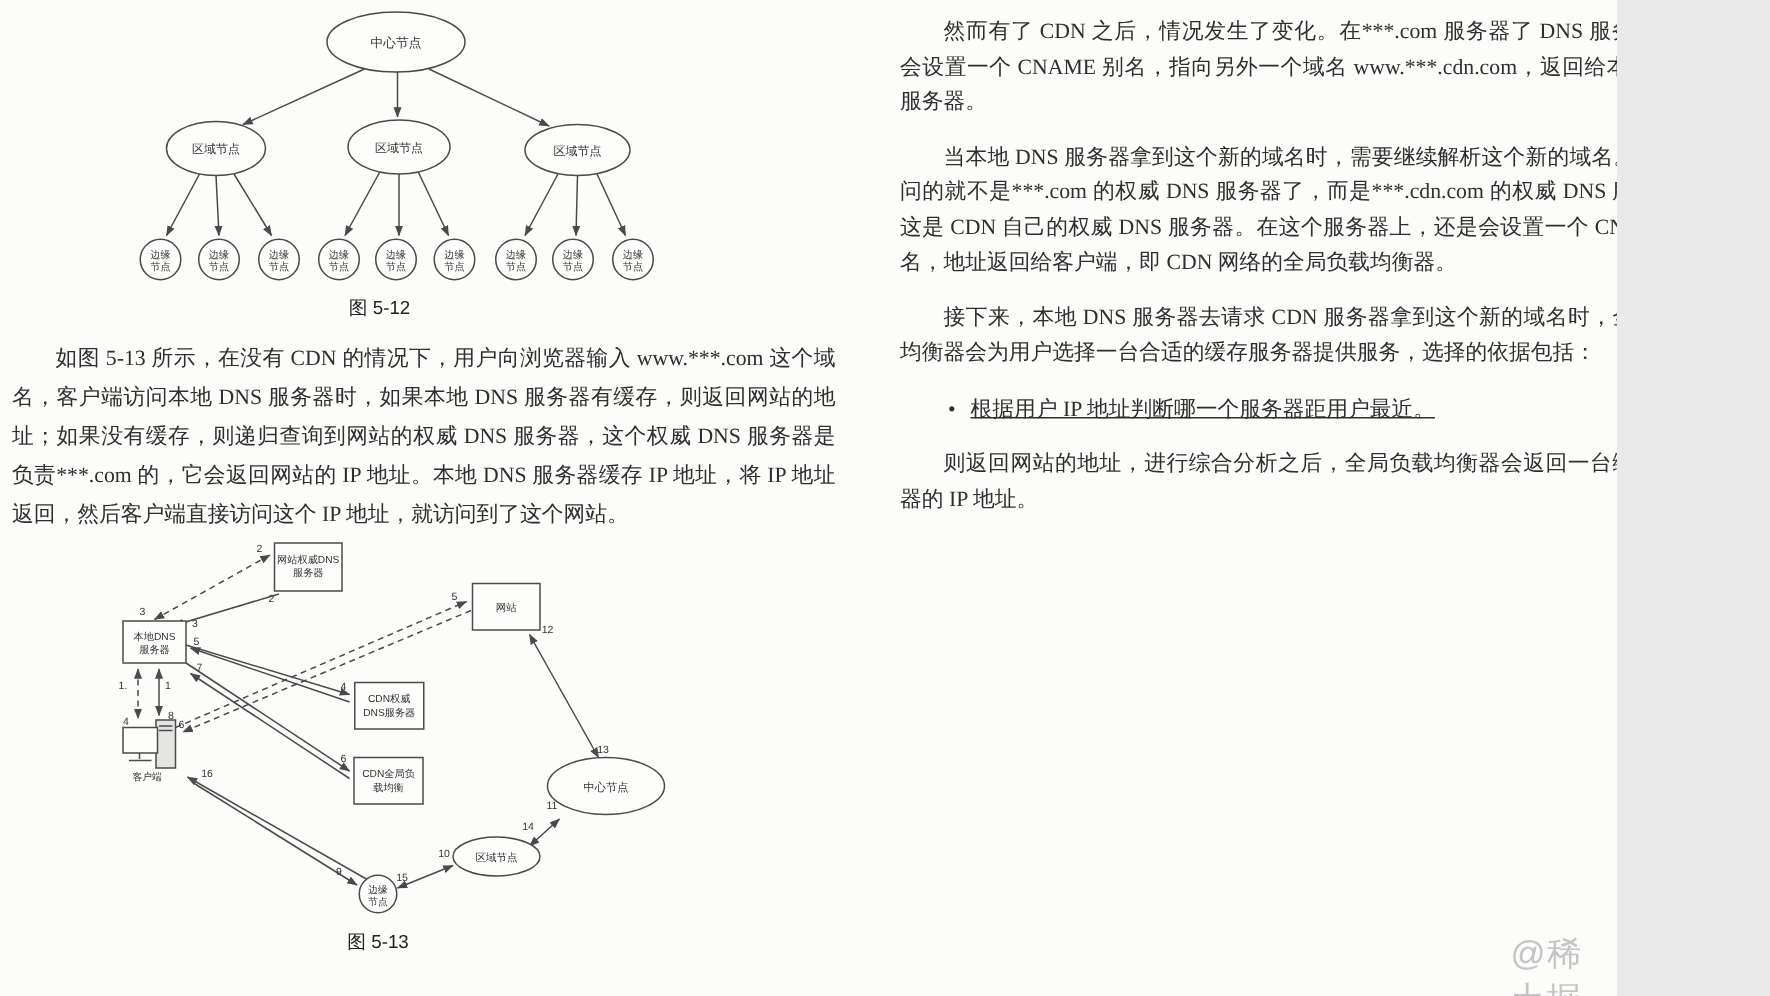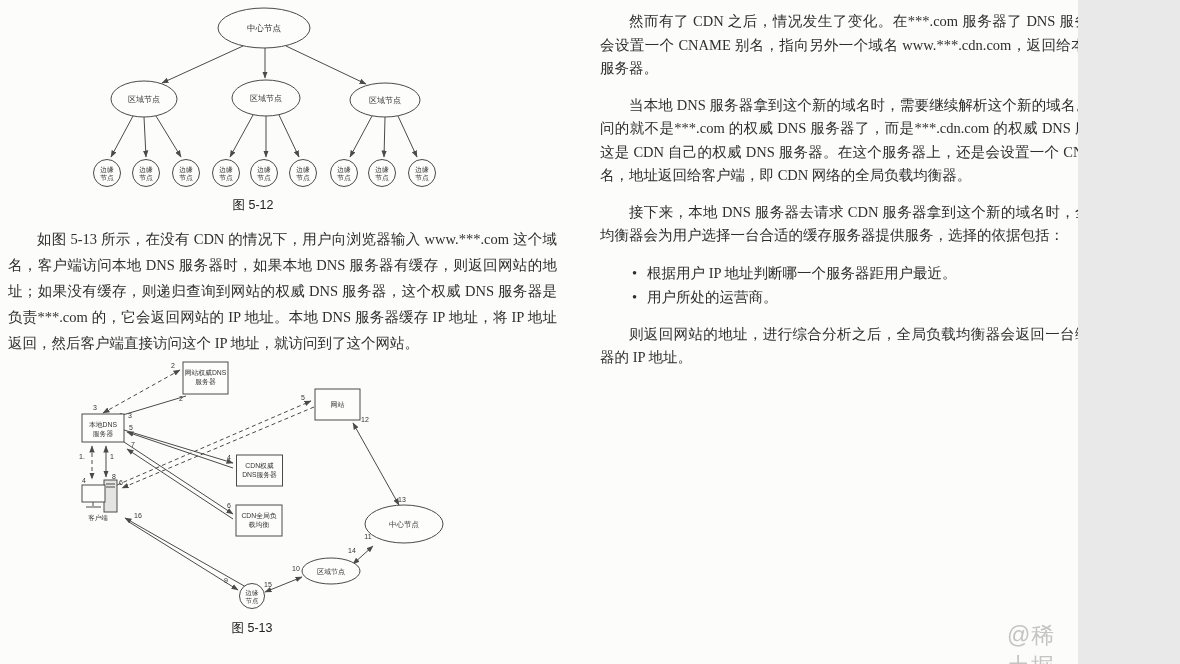--- a/index.html
+++ b/index.html
@@ -6,21 +6,21 @@
   .page{position:relative;width:1056px;height:664px;background:#fcfcfa;overflow:hidden;
         font-family:"Liberation Serif","DejaVu Serif",serif;color:#2e2e2e;padding-left:22px;}
   .left-para{position:absolute;left:8px;top:226px;width:549px;margin:0;
              font-size:14.5px;line-height:26px;text-align:justify;text-indent:2em;}
   .fig12{position:absolute;left:0;top:0;}
   .fig13{position:absolute;left:40px;top:355px;}
   .col-right{position:absolute;left:600px;top:10px;width:534px;
              font-size:14.5px;line-height:23.5px;text-align:justify;}
   .col-right p{margin:0 0 13px;text-indent:2em;}
   ul.bullets{list-style:none;margin:0 0 13px;padding:0 0 0 32px;}
-  ul.bullets li{position:relative;padding-left:15px;line-height:24.5px;}
+  ul.bullets li{position:relative;padding-left:15px;line-height:24.5px;text-decoration:underline;}
   ul.bullets li::before{content:"•";position:absolute;left:0;top:0;}
   svg text{font-family:"Liberation Sans","DejaVu Sans",sans-serif;fill:#333;}
   svg .cap{font-size:12.5px;fill:#222;}
   svg .shape{fill:#fdfdfc;stroke:#4a4a4a;stroke-width:1;}
   svg .ln{stroke:#4a4a4a;stroke-width:1;fill:none;}
   svg .dsh{stroke-dasharray:4 3;}
   svg .num{font-size:7px;}
   .watermark{position:absolute;left:1007px;top:620px;font-size:23px;letter-spacing:1px;
              color:#c4c4c4;font-family:"Liberation Sans","DejaVu Sans",sans-serif;}
 </style>
@@ -230,20 +230,19 @@
 
     <text class="cap" x="252" y="632" text-anchor="middle">图 5-13</text>
   </svg>
 
   <div class="col-right">
     <p>然而有了 CDN 之后，情况发生了变化。在***.com 服务器了 DNS 服务器上，会设置一个 CNAME 别名，指向另外一个域名 www.***.cdn.com，返回给本地 DNS 服务器。</p>
     <p>当本地 DNS 服务器拿到这个新的域名时，需要继续解析这个新的域名。这时访问的就不是***.com 的权威 DNS 服务器了，而是***.cdn.com 的权威 DNS 服务器，这是 CDN 自己的权威 DNS 服务器。在这个服务器上，还是会设置一个 CNAME 别名，地址返回给客户端，即 CDN 网络的全局负载均衡器。</p>
     <p>接下来，本地 DNS 服务器去请求 CDN 服务器拿到这个新的域名时，全局负载均衡器会为用户选择一台合适的缓存服务器提供服务，选择的依据包括：</p>
     <ul class="bullets">
       <li><span>根据用户 IP 地址判断哪一个服务器距用户最近。</span></li>
-      <li><span>用户所处的运营商。</span></li>
     </ul>
     <p>则返回网站的地址，进行综合分析之后，全局负载均衡器会返回一台缓存服务器的 IP 地址。</p>
 
   </div>
 
   <div class="watermark">@稀土掘金技术社区</div>
 </div>
 
 </body></html>

